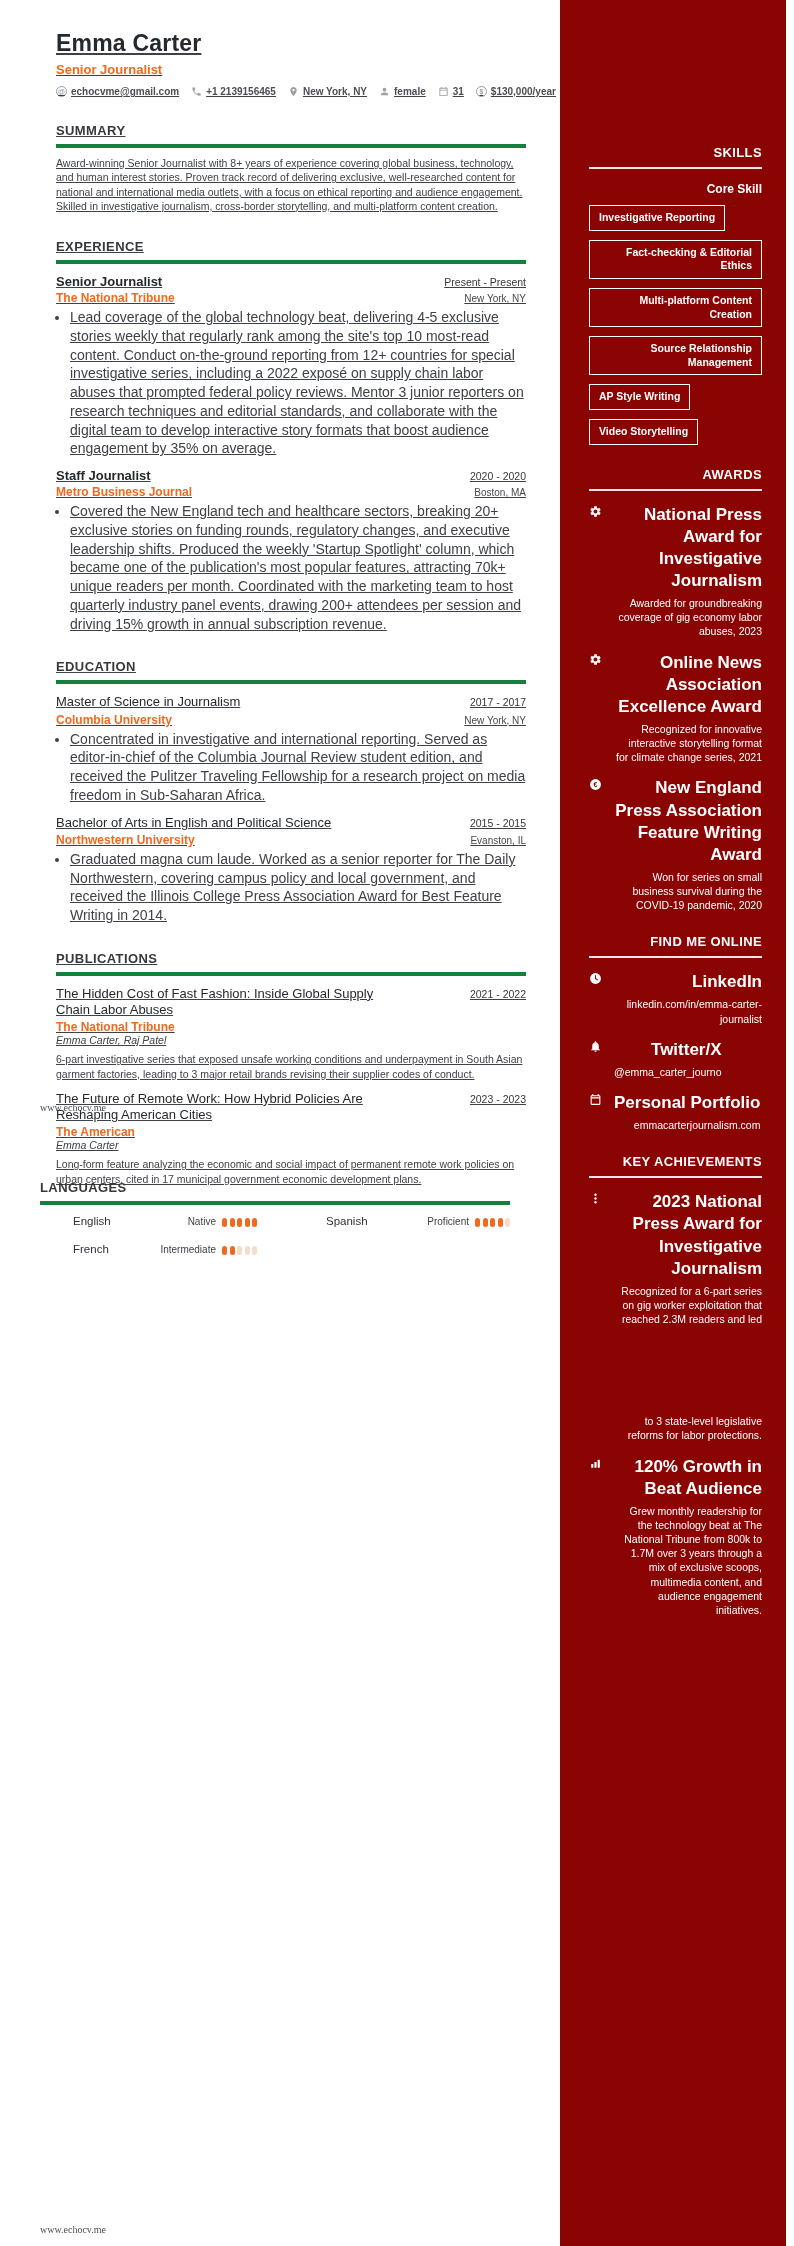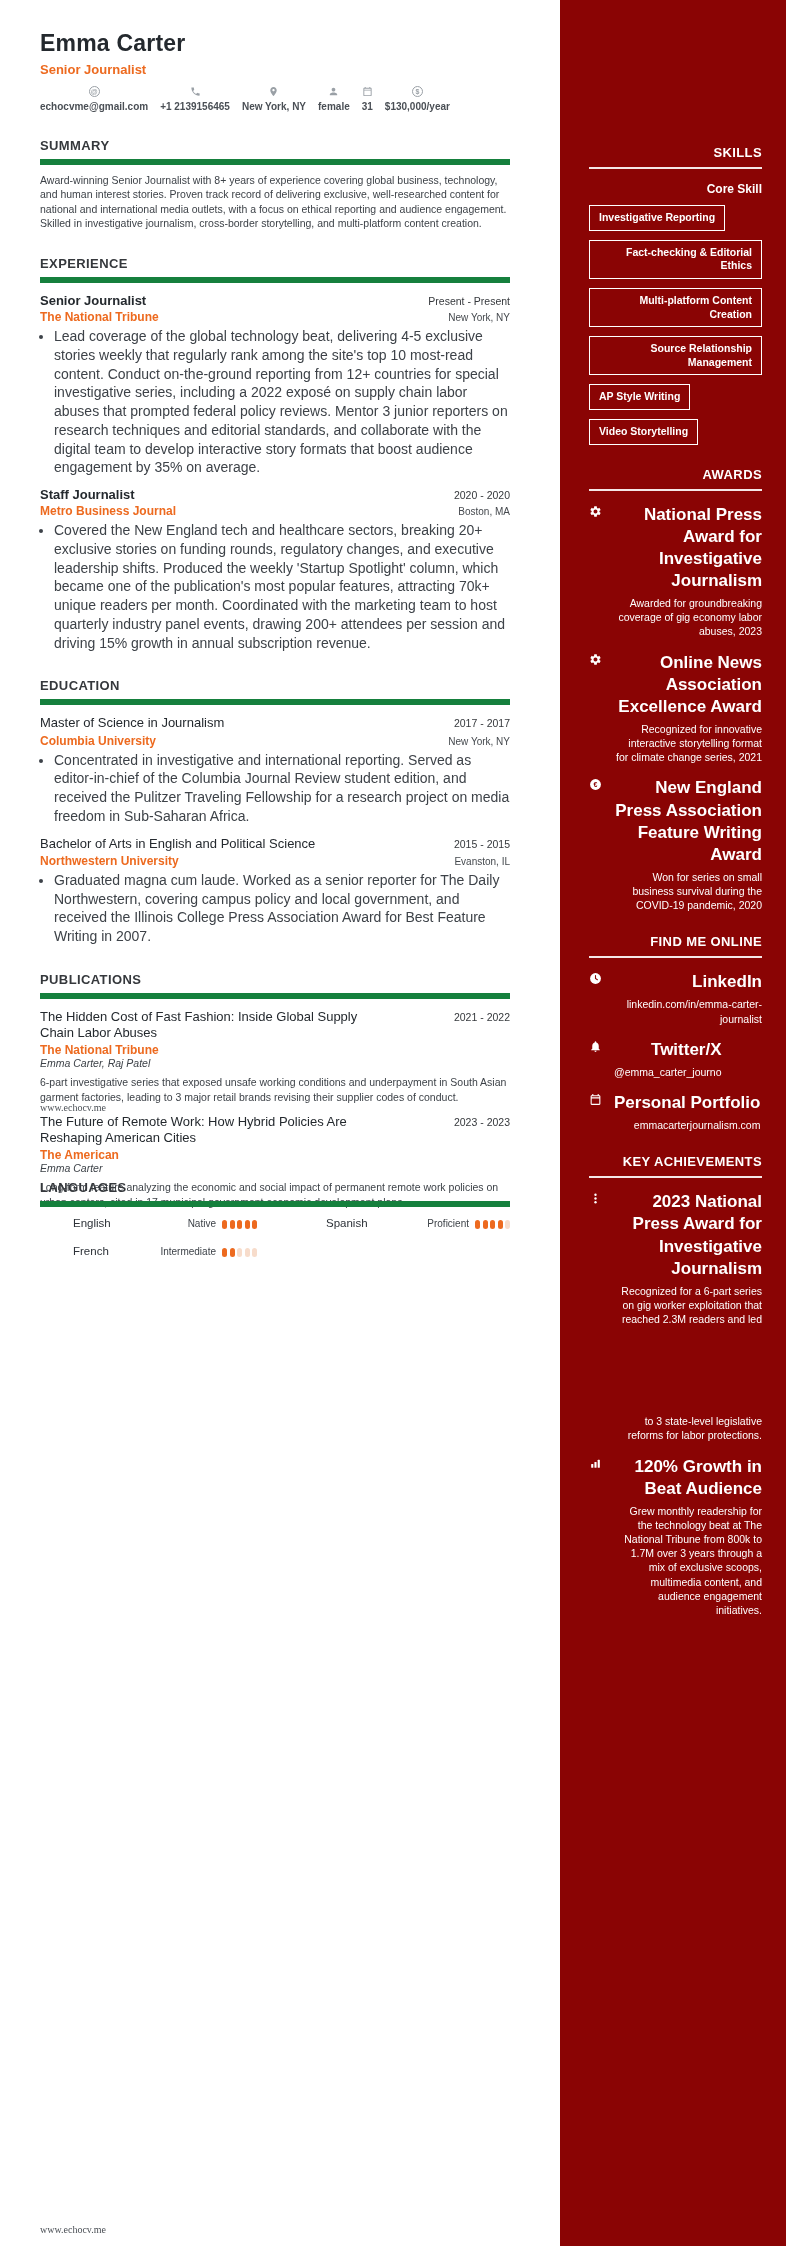--- a/index.html
+++ b/index.html
@@ -2,34 +2,34 @@
 <html><head>
 <meta charset="utf-8">
 <style>
   * { margin:0; padding:0; box-sizing:border-box; }
   html,body { width:794px; }
   body {
     position:relative; height:2246px; background:#ffffff;
     font-family:"Liberation Sans", sans-serif; color:#3d4248; overflow:hidden;
   }
   
-  .main { position:absolute; left:40px; top:0; width:470px; }
+  .main { position:absolute; left:56px; top:0; width:470px;text-decoration:underline; }
   .name { margin-top:30px; font-size:23px; font-weight:700; color:#24292e; letter-spacing:.2px; }
   .job-title { margin-top:5px; font-size:13px; font-weight:700; color:#ed6a1f; }
   .contact { margin-top:9px; width:500px; display:flex; flex-wrap:wrap; gap:5px 12px; font-size:10px; font-weight:600; color:#4a4f55; align-items:center; }
-  .c-item { display:inline-flex; align-items:center; gap:4px;flex-direction:column; }
+  .c-item { display:inline-flex; align-items:center; gap:4px; }
   .c-icon { color:#9aa0a6; display:inline-flex; }
   .c-icon svg { width:11px; height:11px; }
   .circle-glyph { width:11px; height:11px; border:1px solid #9aa0a6; border-radius:50%;
     display:inline-flex; align-items:center; justify-content:center; font-size:7px; font-weight:700; color:#9aa0a6; }
   .circle-glyph.at::before { content:"@"; }
   .circle-glyph.dollar::before { content:"$"; }
 
   h2.sec { margin-top:26px; font-size:13px; font-weight:600; color:#35383c; letter-spacing:.4px;
-           border-bottom:6px solid #15803d; padding-bottom:6px; }
+           border-bottom:4px solid #15803d; padding-bottom:6px; }
   .summary-text { margin-top:8px; font-size:10.5px; line-height:1.36; color:#3d4248; }
 
   .xp-item { margin-top:10px; }
   .row { display:flex; justify-content:space-between; align-items:baseline; }
   .xp-title { font-size:13px; font-weight:700; color:#24292e; }
   .edu-title, .pub-title { font-size:13px; font-weight:500; color:#24292e; line-height:1.25; max-width:340px; }
   .dates { font-size:10.5px; color:#35383c; white-space:nowrap; }
   .company { font-size:12px; font-weight:600; color:#ed6a1f; margin-top:2px; }
   .loc { font-size:10px; color:#45494e; white-space:nowrap; }
   ul.bullets { margin-top:3px; padding-left:14px; }
@@ -170,21 +170,21 @@
   <div class="xp-item">
     <div class="row">
       <span class="edu-title">Bachelor of Arts in English and Political Science</span>
       <span class="dates">2015 - 2015</span>
     </div>
     <div class="row">
       <span class="company">Northwestern University</span>
       <span class="loc">Evanston, IL</span>
     </div>
     <ul class="bullets">
-      <li>Graduated magna cum laude. Worked as a senior reporter for The Daily Northwestern, covering campus policy and local government, and received the Illinois College Press Association Award for Best Feature Writing in 2007.</li>
+      <li>Graduated magna cum laude. Worked as a senior reporter for The Daily Northwestern, covering campus policy and local government, and received the Illinois College Press Association Award for Best Feature Writing in 2014.</li>
     </ul>
   </div>
 
   <h2 class="sec">PUBLICATIONS</h2>
 
   <div class="xp-item">
     <div class="row">
       <span class="pub-title">The Hidden Cost of Fast Fashion: Inside Global Supply Chain Labor Abuses</span>
       <span class="dates">2021 - 2022</span>
     </div>

